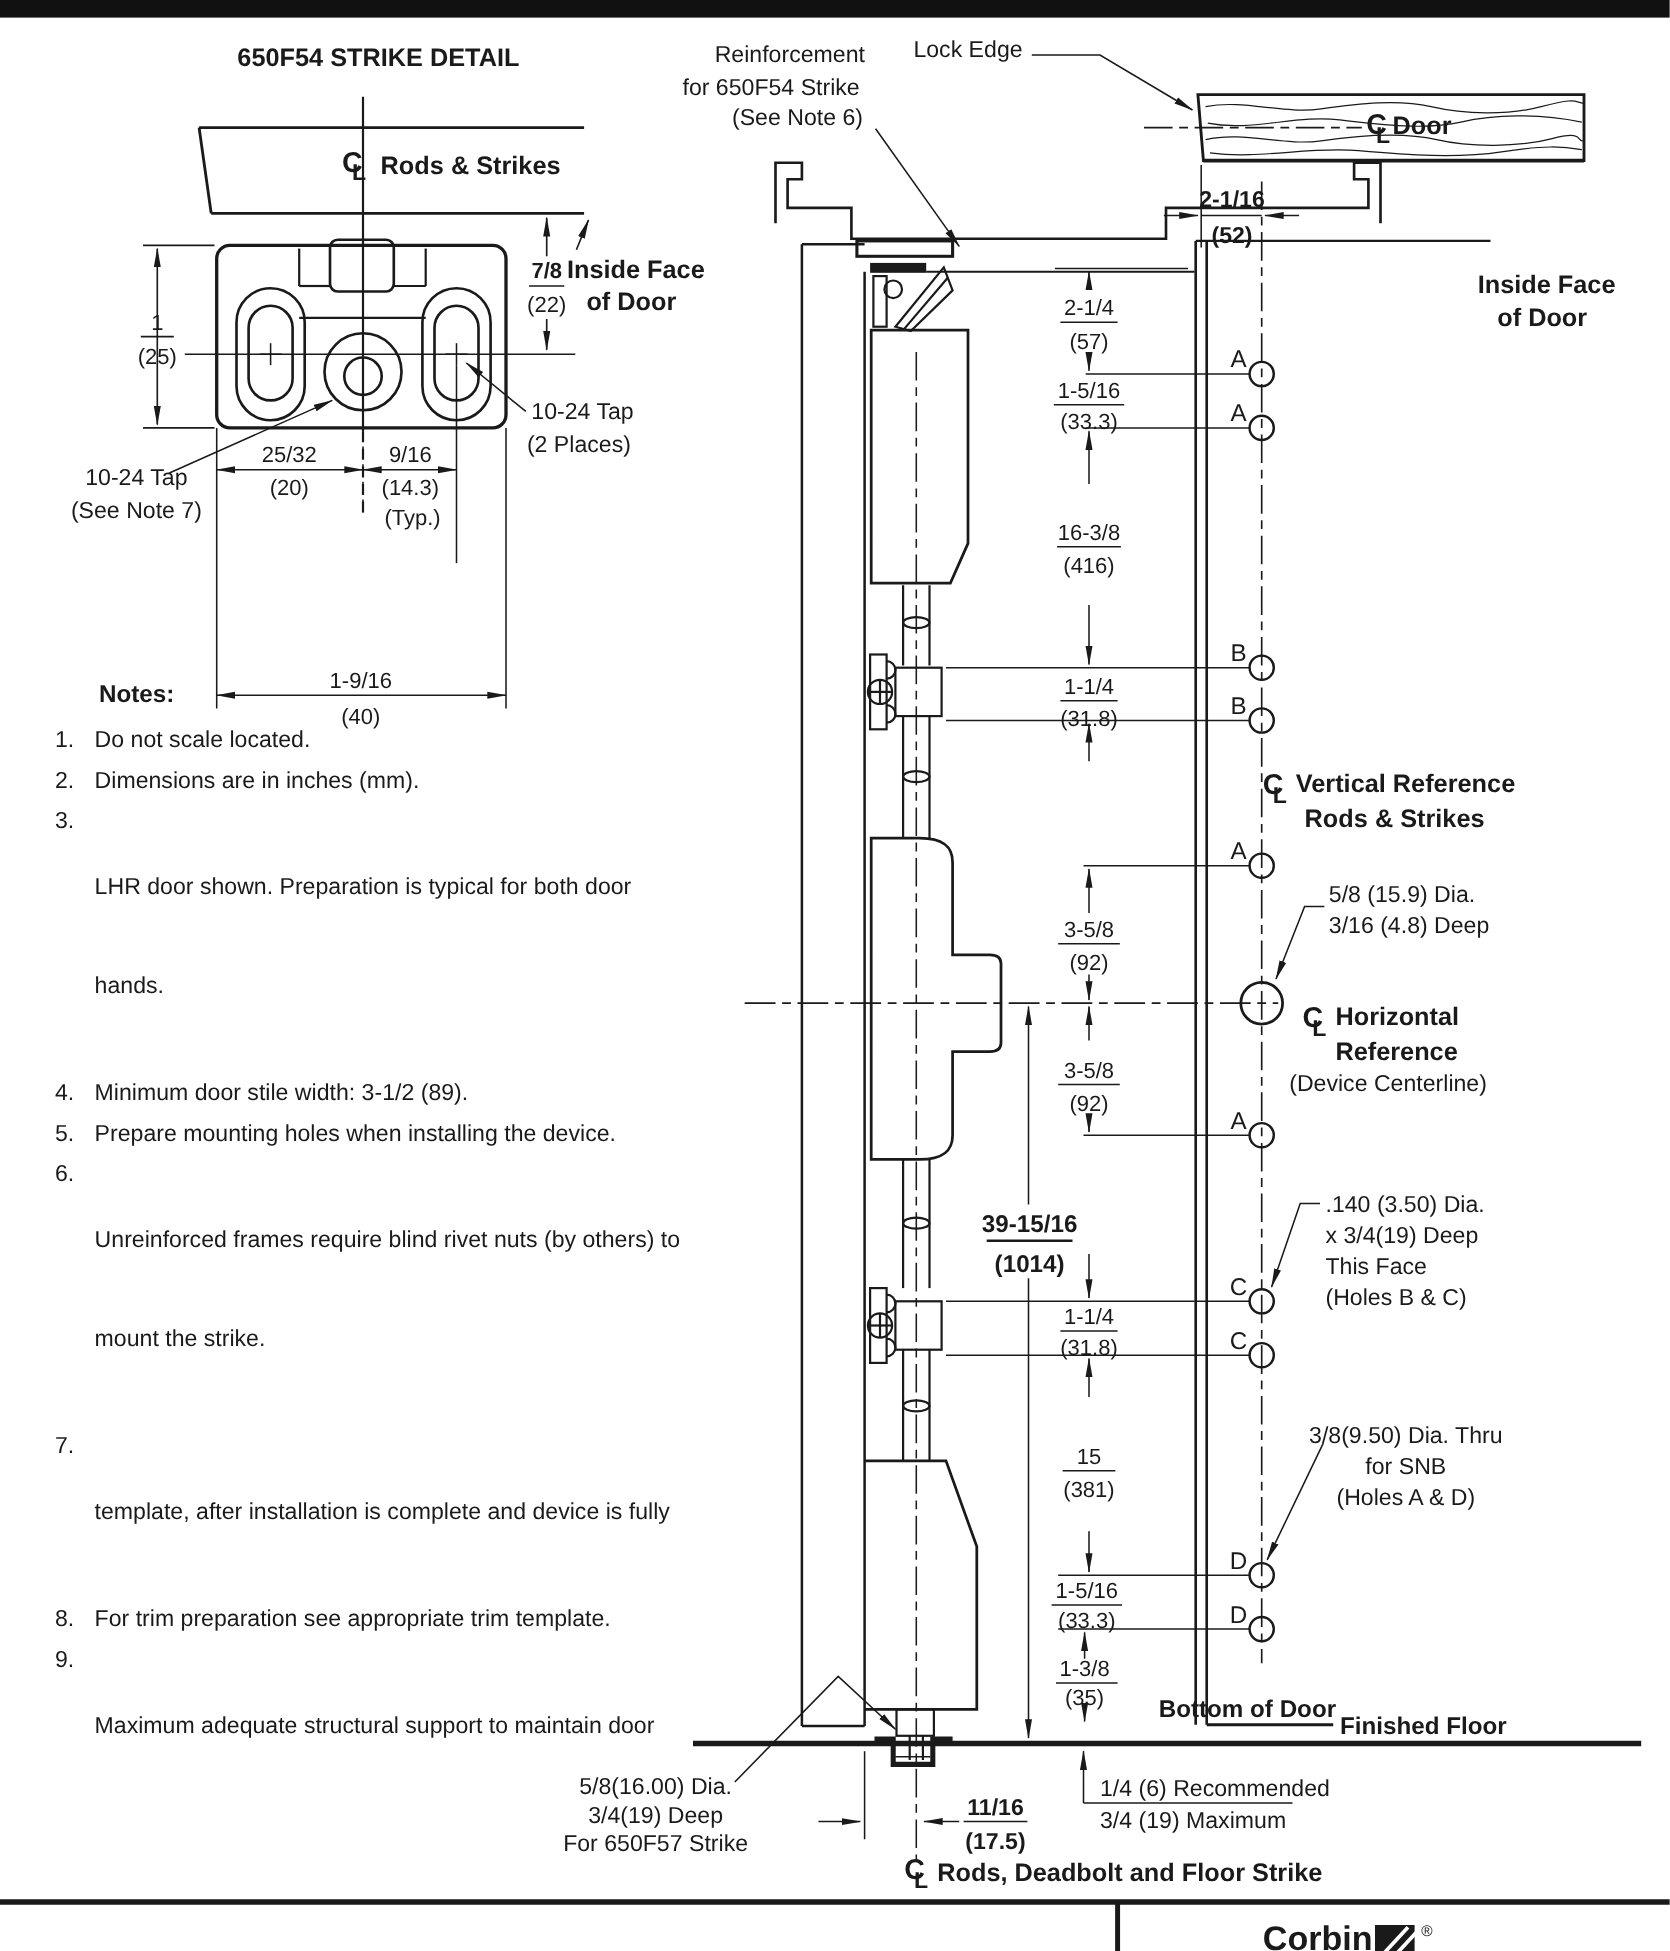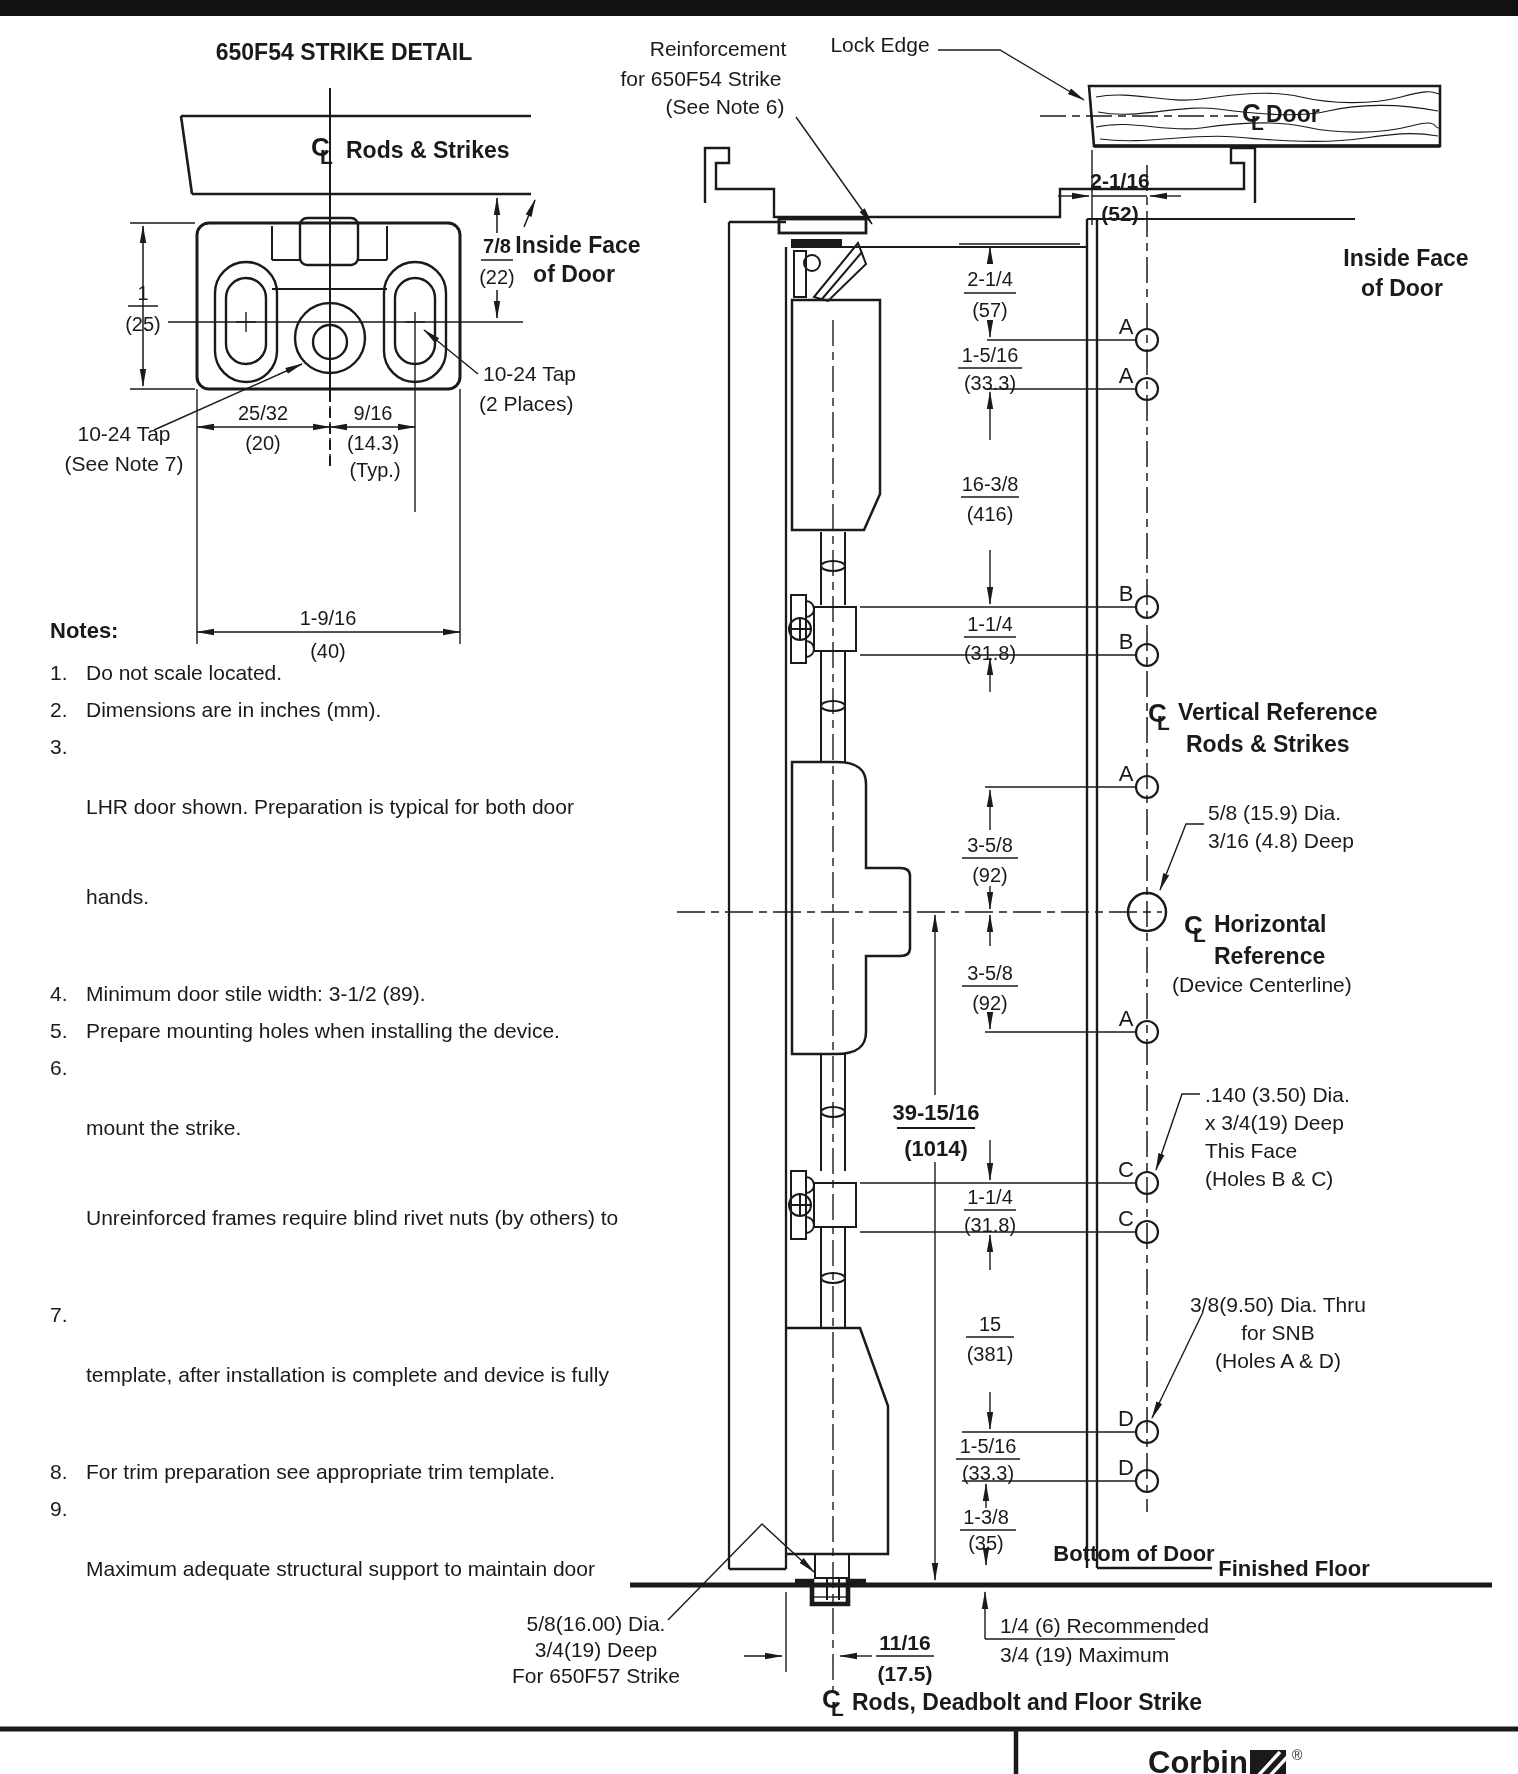--- a/index.html
+++ b/index.html
@@ -5,21 +5,21 @@
   html,body{margin:0;padding:0;background:#fff;}
   body{width:1518px;height:1774px;position:relative;overflow:hidden;
        font-family:"Liberation Sans","DejaVu Sans",sans-serif;color:#1a1a1a;}
   #drawing{position:absolute;left:0;top:0;}
   svg text{fill:#1a1a1a;font-family:"Liberation Sans","DejaVu Sans",sans-serif;}
   .t20{font-size:20px;} .t21{font-size:21px;} .t22{font-size:22px;} .t23{font-size:23px;}
   .t26{font-size:26px;} .t30{font-size:31px;}
   .b{font-weight:bold;}
   .mid{text-anchor:middle;}
   #notes{position:absolute;left:50px;top:618px;width:600px;}
-  #notes .hd{font-size:22px;font-weight:bold;margin-bottom:14px;}
+  #notes .hd{font-size:22px;font-weight:bold;margin-bottom:14px;margin-left:40px;}
   .note{display:grid;grid-template-columns:36px 1fr;margin-bottom:7px;
         font-size:21px;line-height:30px;white-space:pre-wrap;}
   .note span{display:block;}
   .note .num{grid-column:1;}
   .note .txt{grid-column:2;}
 </style>
 </head>
 <body>
 
 <svg id="drawing" width="1518" height="1774" viewBox="0 0 1518 1774">
@@ -422,22 +422,22 @@
     <span class="num">4.</span>
     <span class="txt"><span>Minimum door stile width: 3-1/2 (89).</span></span>
   </div>
   <div class="note">
     <span class="num">5.</span>
     <span class="txt"><span>Prepare mounting holes when installing the device.</span></span>
   </div>
   <div class="note">
     <span class="num">6.</span>
     <span class="txt">
+      <span>Unreinforced frames require blind rivet nuts (by others) to</span>
       <span>mount the strike.</span>
-      <span>Unreinforced frames require blind rivet nuts (by others) to</span>
     </span>
   </div>
   <div class="note">
     <span class="num">7.</span>
     <span class="txt">
       <span>template, after installation is complete and device is fully</span>
     </span>
   </div>
   <div class="note">
     <span class="num">8.</span>

